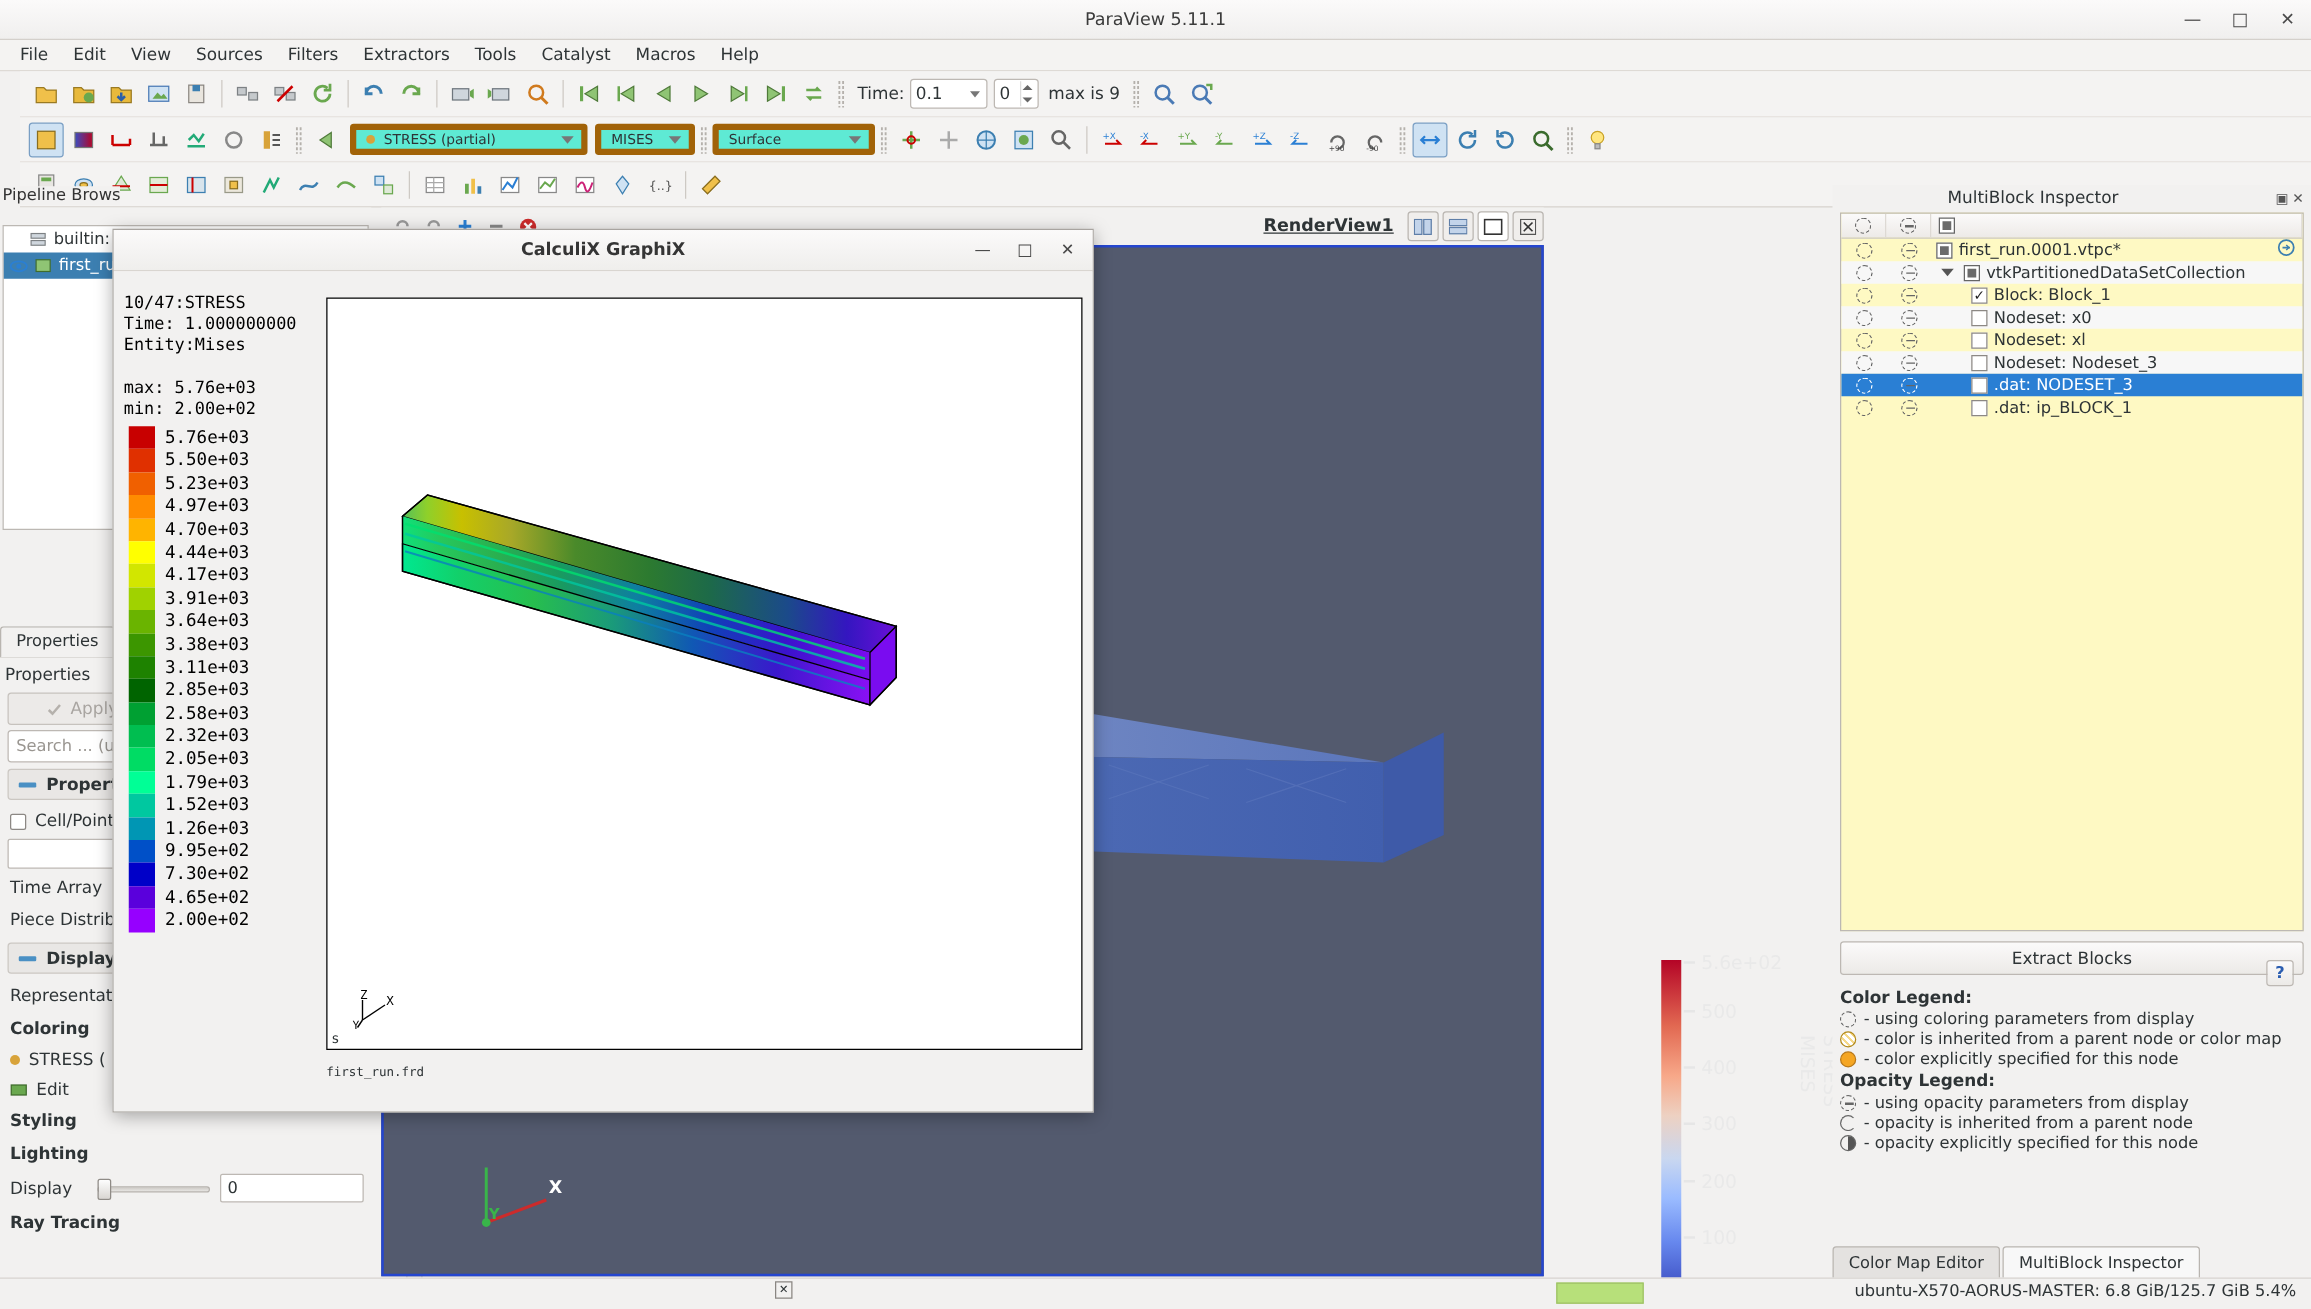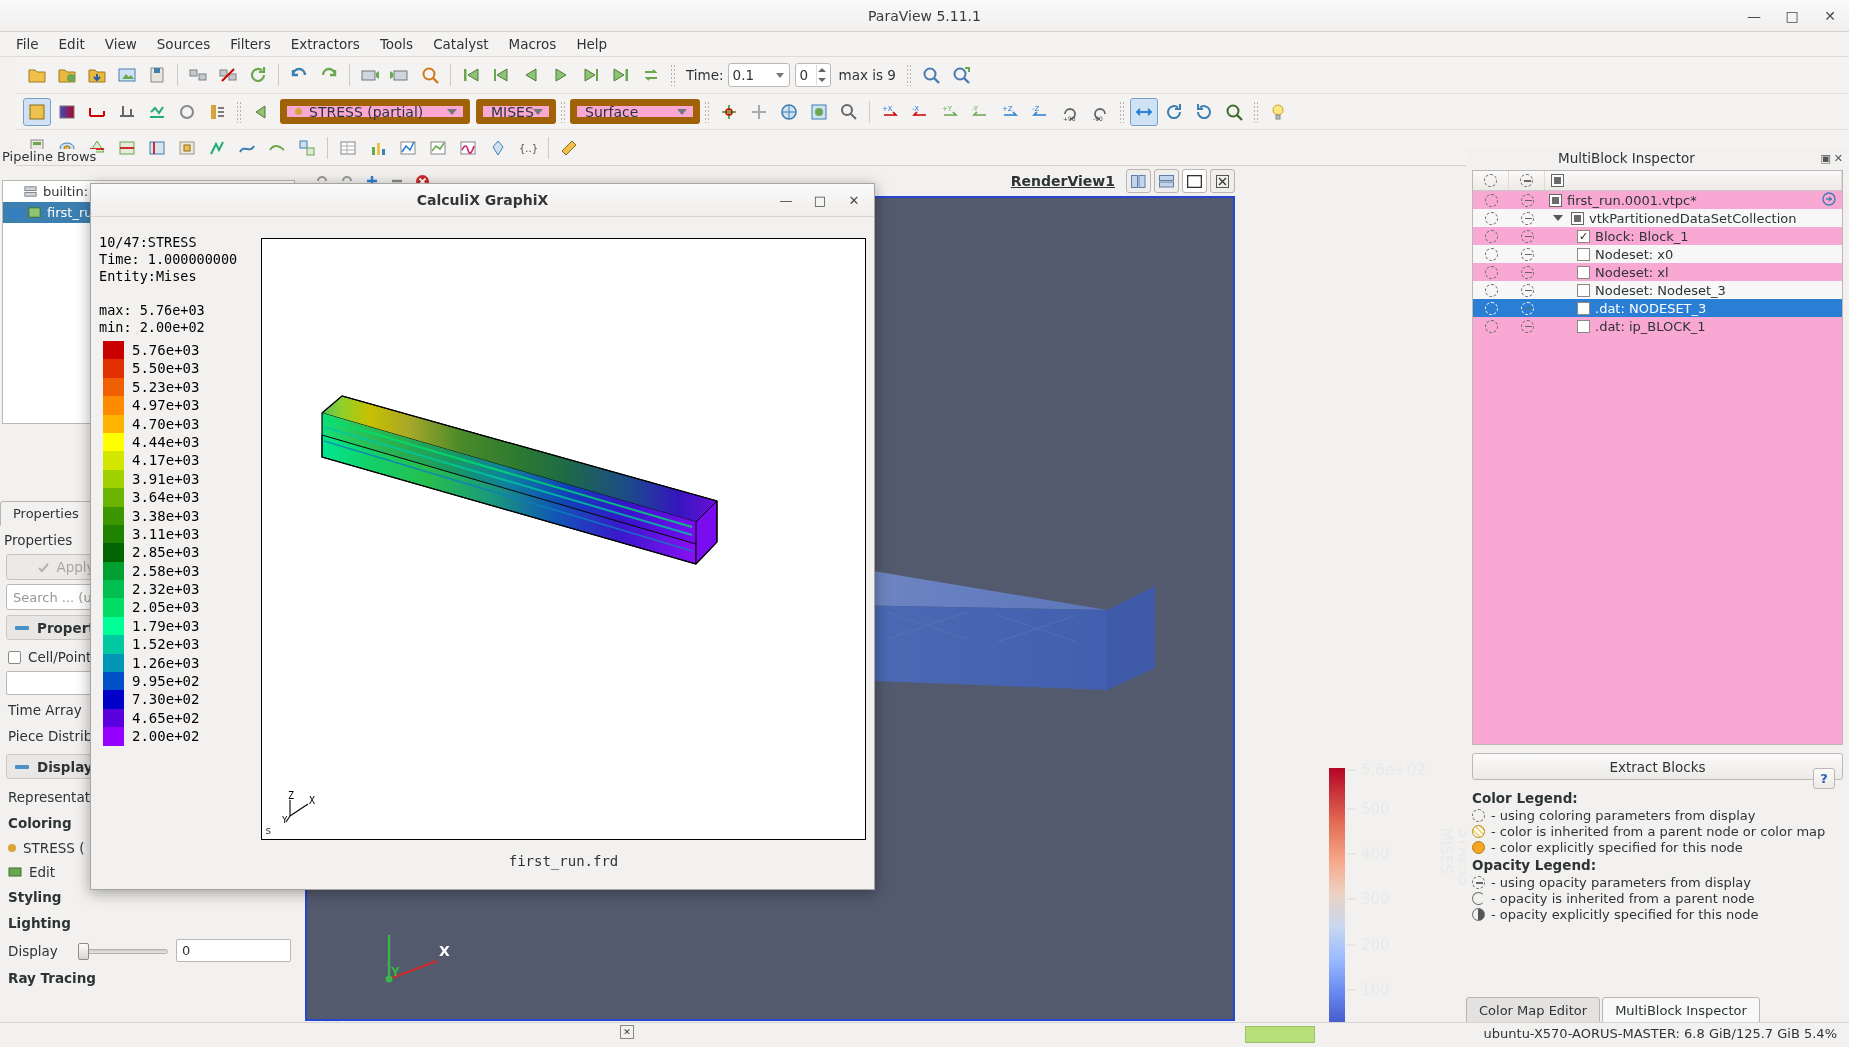--- a/index.html
+++ b/index.html
@@ -71,23 +71,23 @@
   }
   .spin-arrows { position:absolute; right:2px; top:1px; width:12px; height:20px;
      display:flex; flex-direction:column; justify-content:space-around; align-items:center;
      border-left:1px solid #ddd;}
   .spin-arrows i { width:0;height:0;border-left:4px solid transparent;border-right:4px solid transparent; }
   .spin-arrows i.up { border-bottom:4px solid #666; }
   .spin-arrows i.dn { border-top:4px solid #666; }
   .maxis { margin-left: 8px; font-size: 13.5px; }
 
   .combo {
-    height: 25px; background: #f9a8d4; border: 7px solid #a16207; border-radius: 3px;
+    height: 25px; background: #5eead4; border: 5px solid #a16207; border-radius: 3px;
     display: flex; align-items: center; padding: 0 20px 0 8px; position: relative;
-    font-size: 14px; cursor: pointer;
+    font-size: 11px; cursor: pointer;
   }
   .combo .caret { position: absolute; right: 6px; width:0;height:0;
      border-left:5px solid transparent;border-right:5px solid transparent;border-top:6px solid #777; }
   .combo .dot { width:7px;height:7px;border-radius:50%;background:#d8a33a;margin-right:7px;flex:none; }
 
   
   .dock-title {
     position: absolute; font-size: 13px; color: #333;
     background: #f2f1f0;
   }
@@ -152,21 +152,21 @@
   .rv-btn { width: 25px; height: 24px; border: 1px solid #b9b5b0; background: #f0eeec;
       border-radius: 3px; display:flex;align-items:center;justify-content:center; cursor:pointer; }
   .rv-btn.on { background: #fff; }
   .rv-canvas { position: absolute; left: 0; top: 30px; width: 930px; height: 825px;
      background: #535a6e; border: 2px solid #2546cf; }
 
   
   #mbi-dock { position: absolute; left: 1466px; top: 148px; width: 383px; height: 873px; background: #f2f1f0; }
   .mbi-title { display:flex; align-items:center; font-size: 13.5px; padding: 2px 0 4px 6px; }
   .mbi-title .dockbtns { margin-left: auto; display:flex; gap:3px; padding-right:6px; }
-  .mbi-tree { margin: 0 6px; background: #f9a8d4; border: 1px solid #bcb8b3; height: 575px; position: relative; overflow: hidden; }
+  .mbi-tree { margin: 0 6px; background: #fef9c3; border: 1px solid #bcb8b3; height: 575px; position: relative; overflow: hidden; }
   .tree-hdr { display: flex; height: 20px; background: linear-gradient(#fbfafa,#edeae7); border-bottom: 1px solid #ccc8c3; }
   .tree-hdr .c { border-right: 1px solid #ddd9d4; display: flex; align-items: center; justify-content: center; }
   .tree-row { display: flex; align-items: center; height: 18px; font-size: 13px; }
   .tree-row.alt { background: #f7f7f7; }
   .tree-row.sel { background: #2a7fd4; color: #fff; }
   .tr-c1, .tr-c2 { width: 36px; display: flex; align-items: center; justify-content: center; flex: none; }
   .tcircle { width: 13px; height: 13px; border-radius: 50%; border: 1.6px dashed #666; }
   .tcircle.op { position: relative; }
   .tcircle.op::after { content:""; position:absolute; left:3px; top:5px; width:7px; height:1.6px; background:#666; }
   .tree-lbl { display: flex; align-items: center; gap: 5px; }
@@ -215,22 +215,22 @@
   .cgx-info { position: absolute; left: 8px; top: 17px; font-family: "DejaVu Sans Mono", "Liberation Mono", monospace;
      font-size: 13.5px; line-height: 17px; color: #000; white-space: pre; }
   .cgx-legend { position: absolute; left: 12px; top: 124px; display: flex; }
   .cgx-swatches { width: 21px; }
   .cgx-sw { width: 21px; height: 18.4px; }
   .cgx-labels { margin-left: 8px; }
   .cgx-lbl { height: 18.4px; font-family: "DejaVu Sans Mono", "Liberation Mono", monospace;
      font-size: 14px; line-height: 18.4px; color: #000; }
   .cgx-canvas { position: absolute; left: 170px; top: 21px; width: 605px; height: 602px;
      background: #fff; border: 1px solid #000; }
-  .cgx-filename { position: absolute; left: 170px; top: 636px; width: 605px; text-align: center;
-     font-family: "DejaVu Sans Mono","Liberation Mono", monospace; font-size: 14px; }
+  .cgx-filename { position: absolute; left: 170px; top: 636px; width: 605px; 
+     font-family: "DejaVu Sans Mono","Liberation Mono", monospace; font-size: 10px; }
   .cgx-axes { position: absolute; left: 20px; bottom: 12px; font-family: "DejaVu Sans Mono", monospace; font-size: 12px; }
   .cgx-s { position: absolute; left: 3px; bottom: 2px; font-family: "DejaVu Sans Mono", monospace; font-size: 11px; }
 
   
   .pv-colorbar { position: absolute; left: 1022px; top: 570px; }
   .pv-cb-grad { position: absolute; left: 0; top: 0; width: 16px; height: 265px;
      background: linear-gradient(to top, #3b4cc0 0%, #6788ee 15%, #9abbff 28%, #c9d7f0 40%,
         #edd1c2 53%, #f7a889 65%, #e26952 80%, #b40426 100%); }
   .pv-cb-tick { position: absolute; left: 18px; width: 9px; height: 2px; background: #e6e6e6; }
   .pv-cb-lab { position: absolute; left: 32px; color: #e9e9e9; font-size: 15px; transform: translateY(-50%); }

